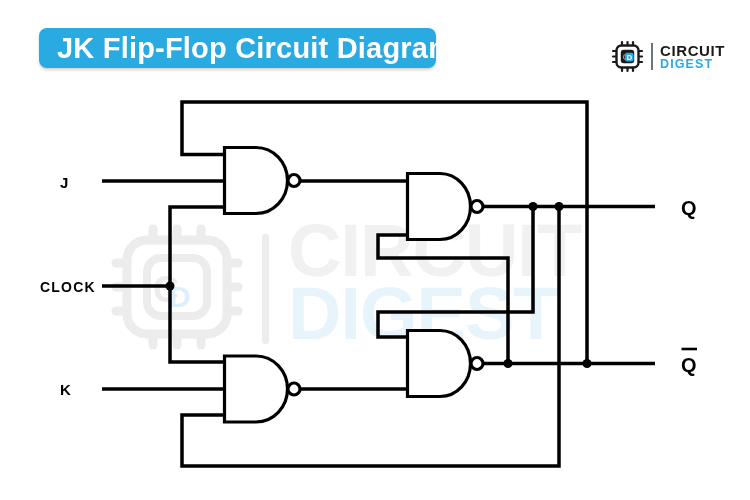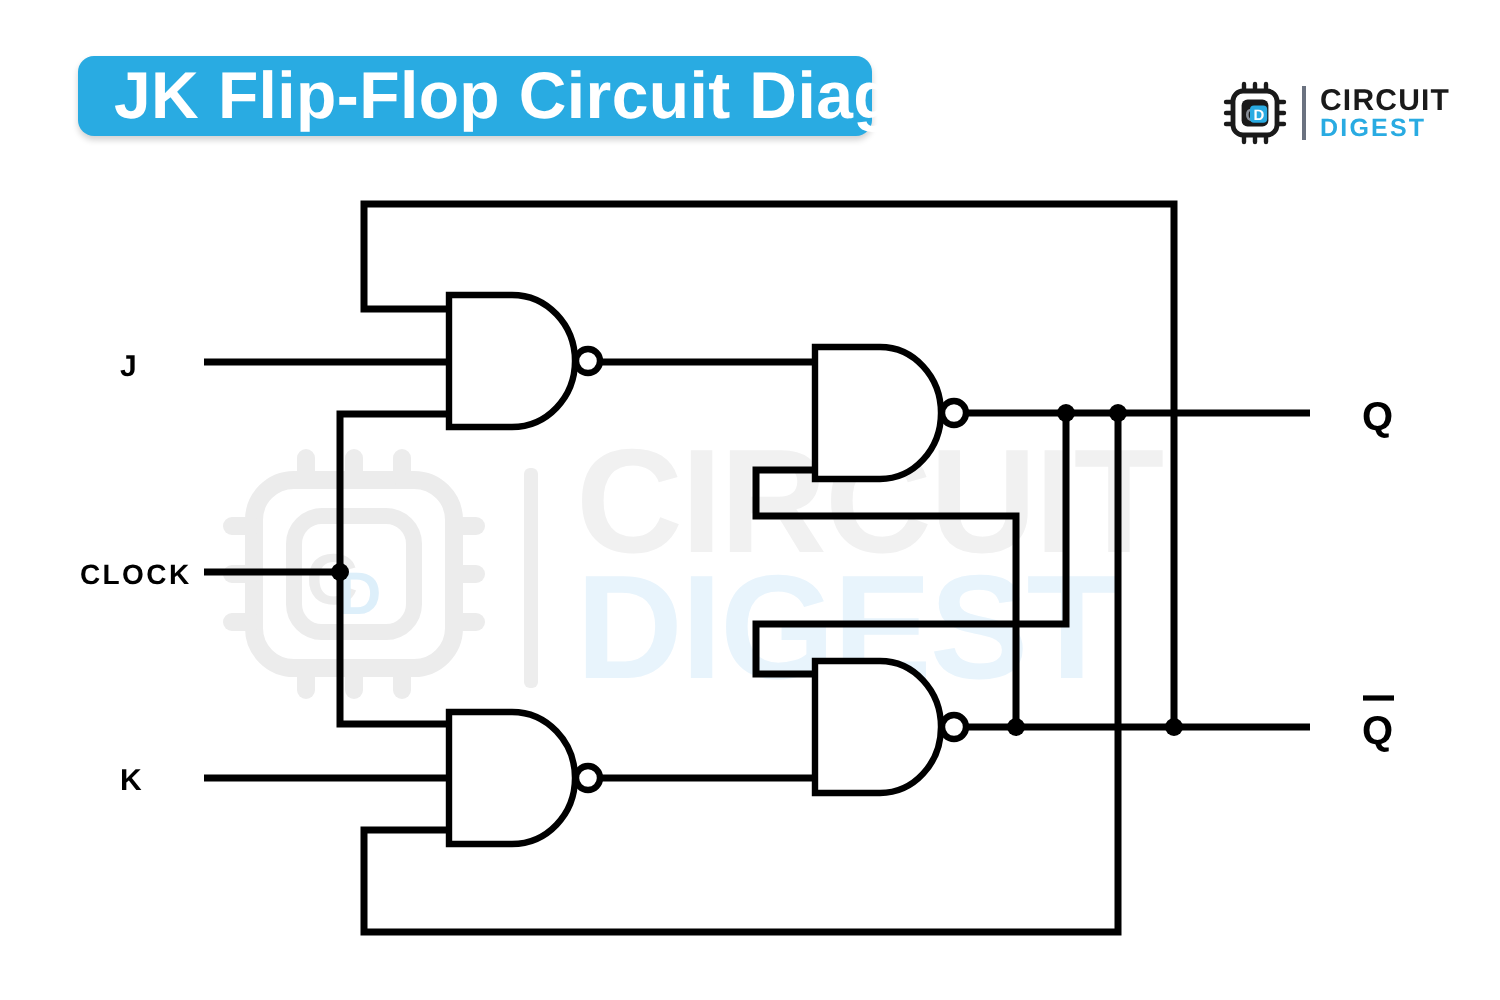--- a/index.html
+++ b/index.html
@@ -8,21 +8,21 @@
     font-family:"Liberation Sans", sans-serif;overflow:hidden;
   }
   
   .banner{
     position:absolute;left:39px;top:28px;width:397px;height:40px;
     background:#29ABE2;border-radius:8px;display:flex;align-items:center;
     padding-left:18px;box-sizing:border-box;
     box-shadow:0 2px 3px rgba(0,0,0,0.18);
   }
   .banner .title{
-    color:#ffffff;font-size:33px;font-weight:bold;letter-spacing:0.2px;
+    color:#ffffff;font-size:29px;font-weight:bold;letter-spacing:0.2px;
     white-space:nowrap;
   }
   
   .logo{
     position:absolute;left:611px;top:40px;display:flex;align-items:center;gap:7px;
   }
   .logo .divider{width:2px;height:27px;background:#6b7280;}
   .logo .text-col{display:flex;flex-direction:column;justify-content:center;}
   .logo .l1{font-size:15px;font-weight:bold;color:#1a1a1a;letter-spacing:0.6px;line-height:15px;}
   .logo .l2{font-size:12.5px;font-weight:bold;color:#29ABE2;letter-spacing:1.1px;line-height:13px;}

